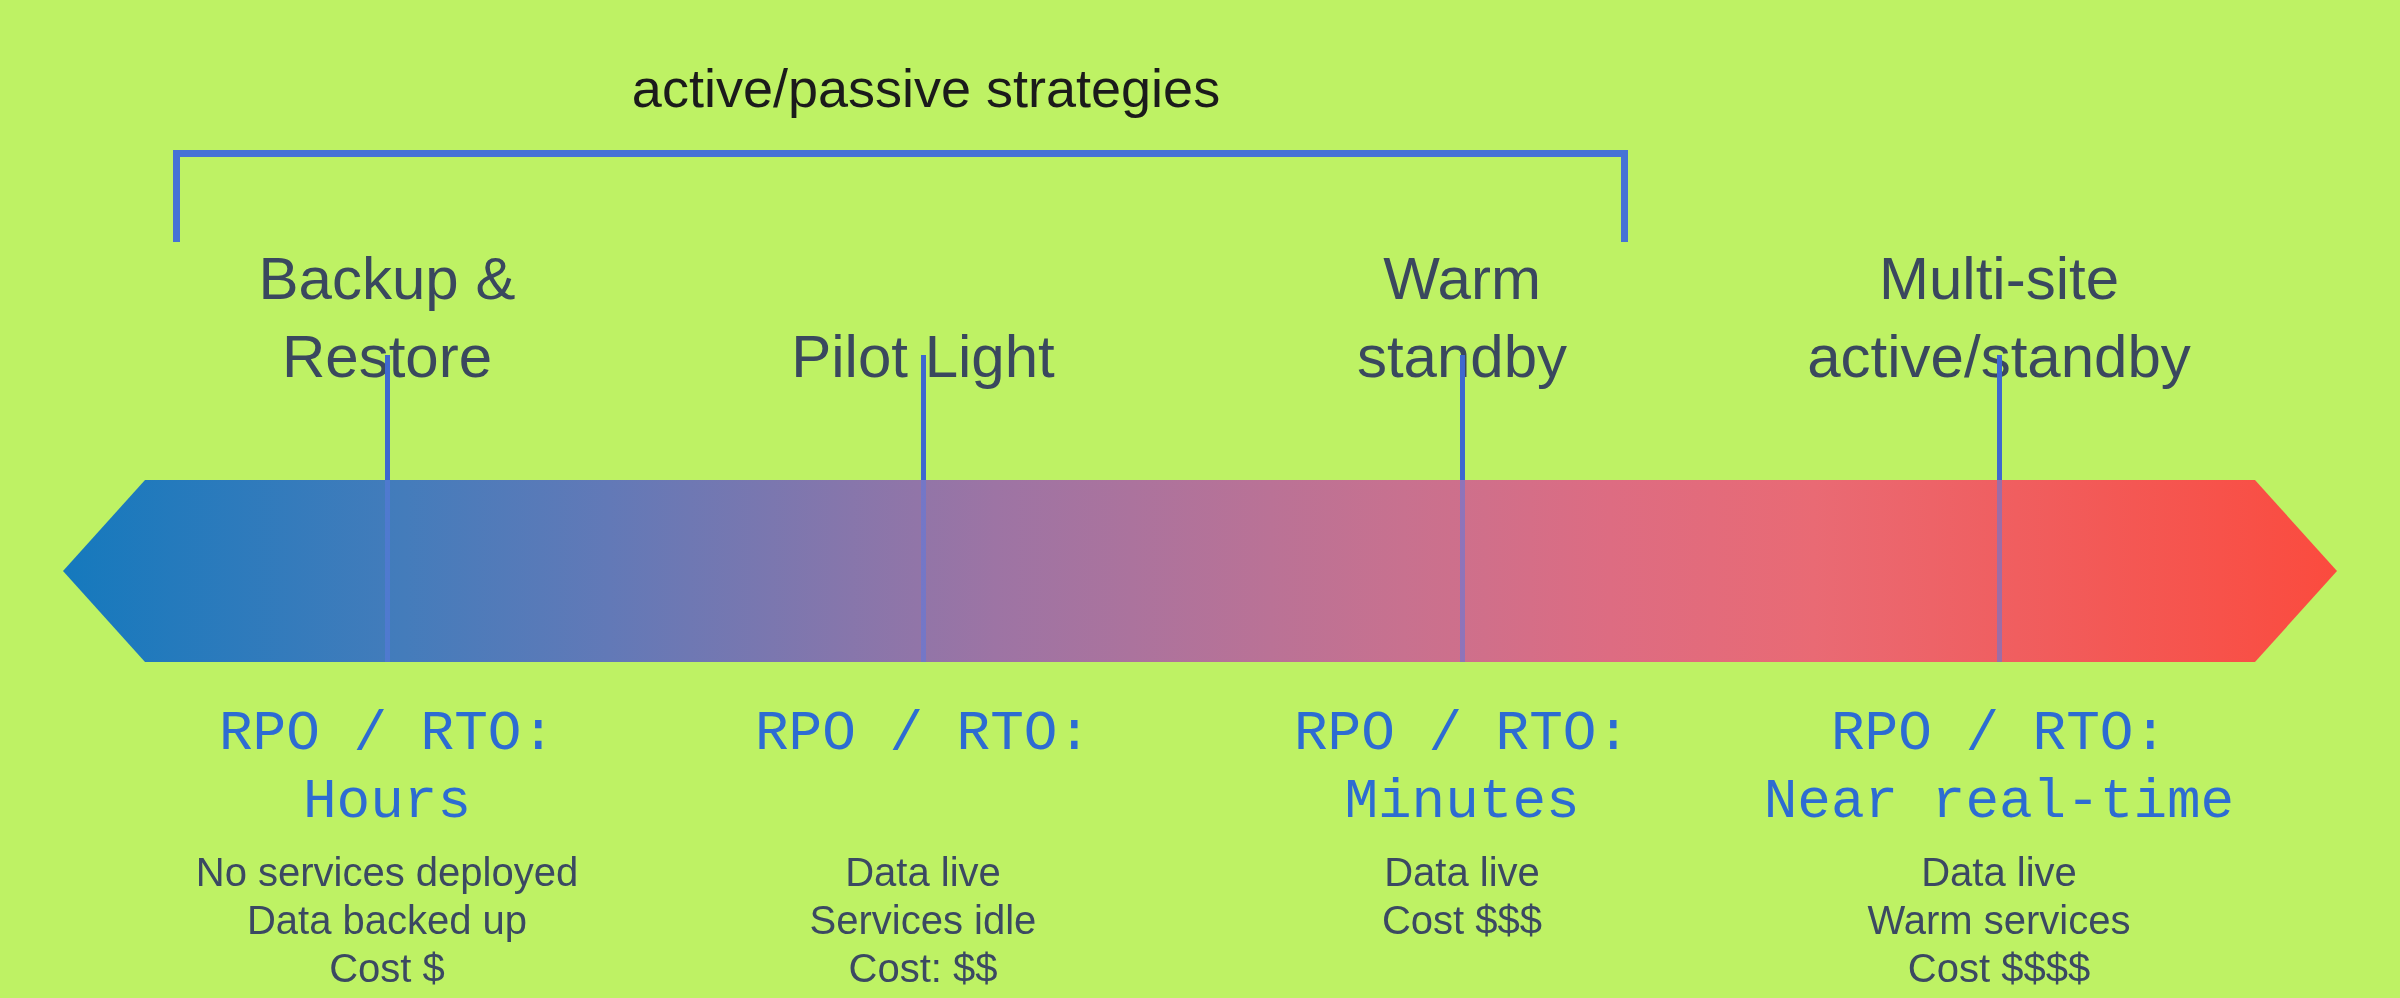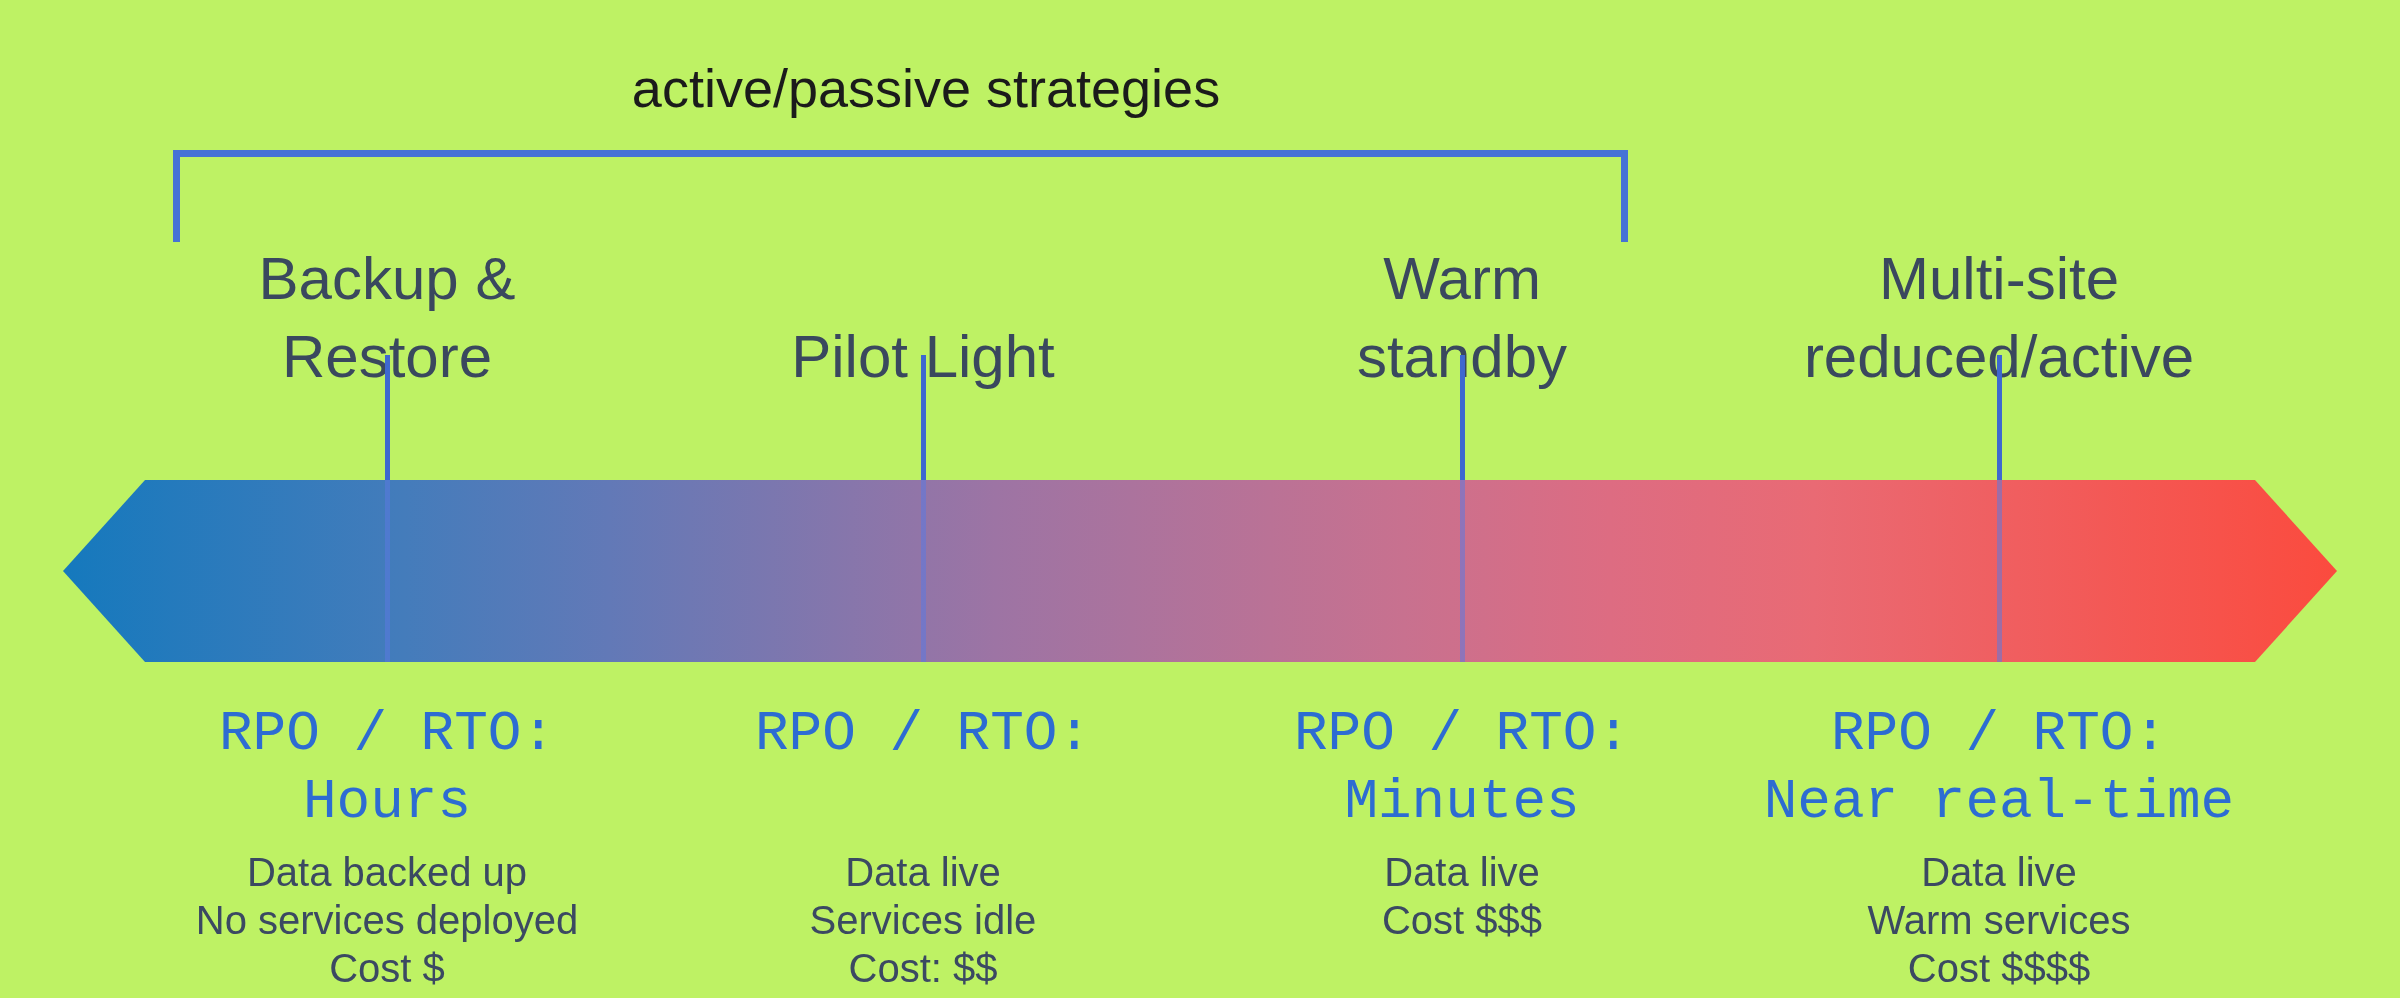--- a/index.html
+++ b/index.html
@@ -127,22 +127,22 @@
   <div>
     <div class="col-title" style="left:57px">Backup &amp;
 Restore</div>
     <div class="connector" style="left:385px"></div>
     <div class="connector-over-band" style="left:385px"></div>
     <div class="rpo-block" style="left:57px">
       <div>RPO / RTO:</div>
       <div>Hours</div>
     </div>
     <div class="details-block" style="left:27px">
+      <div>No services deployed</div>
       <div>Data backed up</div>
-      <div>No services deployed</div>
       <div>Cost $</div>
     </div>
   </div>
 
   <div>
     <div class="col-title" style="left:593px">Pilot Light</div>
     <div class="connector" style="left:921px"></div>
     <div class="connector-over-band" style="left:921px"></div>
     <div class="rpo-block" style="left:593px">
       <div>RPO / RTO:</div>
@@ -164,21 +164,21 @@
       <div>Minutes</div>
     </div>
     <div class="details-block" style="left:1102px">
       <div>Data live</div>
       <div>Cost $$$</div>
     </div>
   </div>
 
   <div>
     <div class="col-title" style="left:1669px">Multi-site
-reduced/active</div>
+active/standby</div>
     <div class="connector" style="left:1997px"></div>
     <div class="connector-over-band" style="left:1997px"></div>
     <div class="rpo-block" style="left:1669px">
       <div>RPO / RTO:</div>
       <div>Near real-time</div>
     </div>
     <div class="details-block" style="left:1639px">
       <div>Data live</div>
       <div>Warm services</div>
       <div>Cost $$$$</div>

